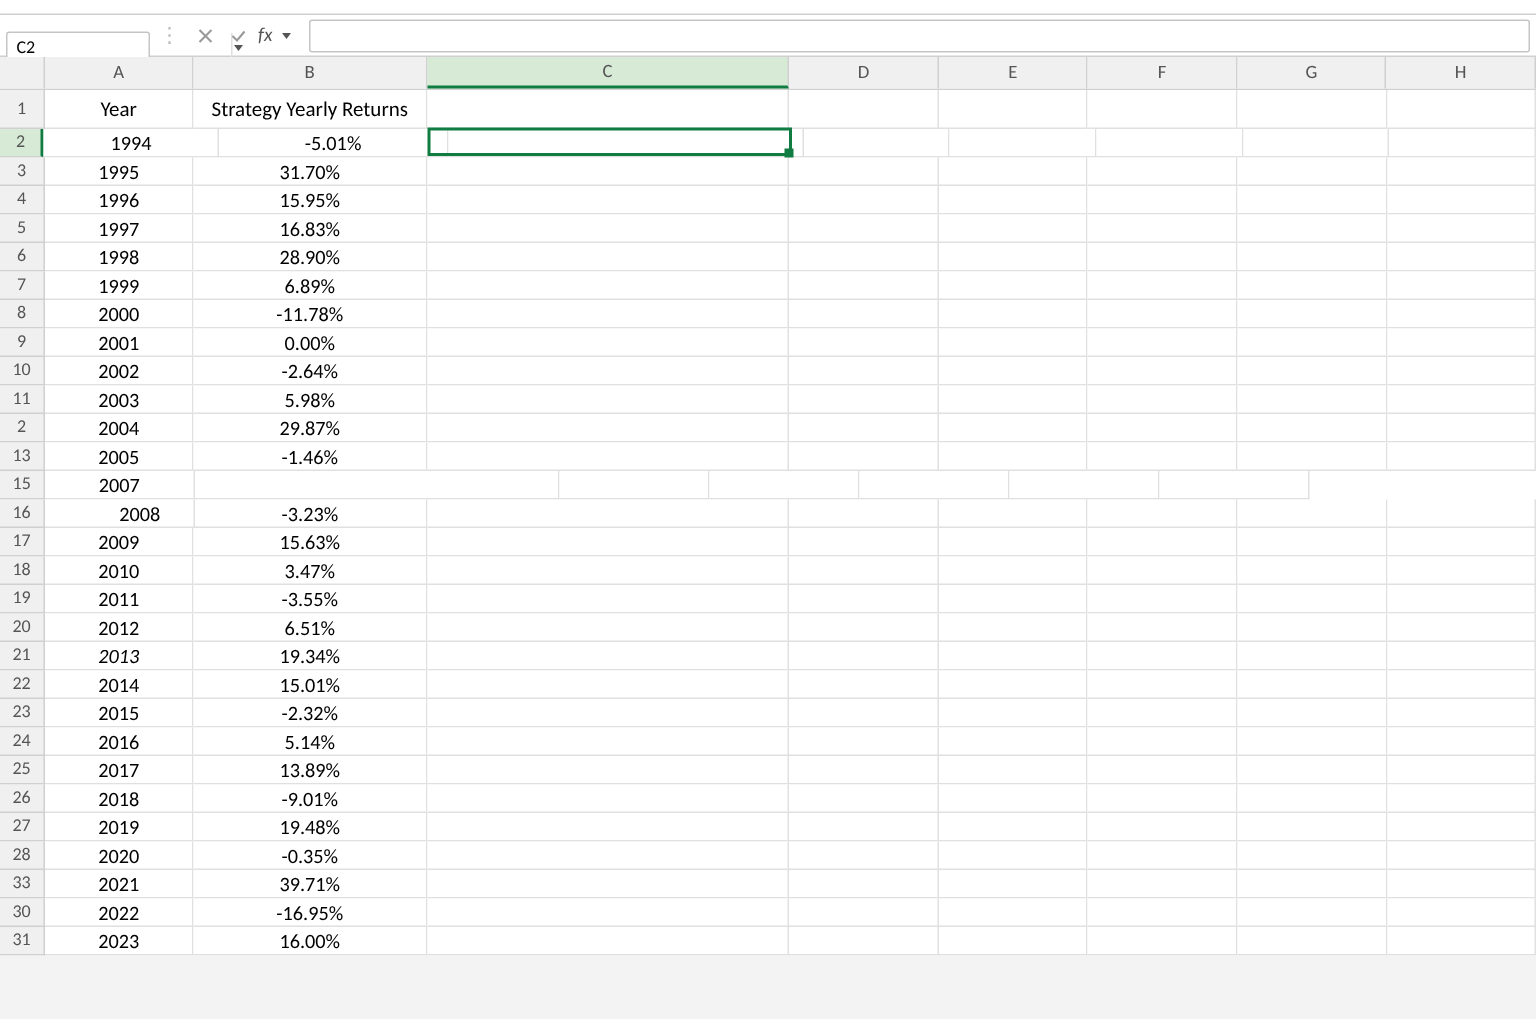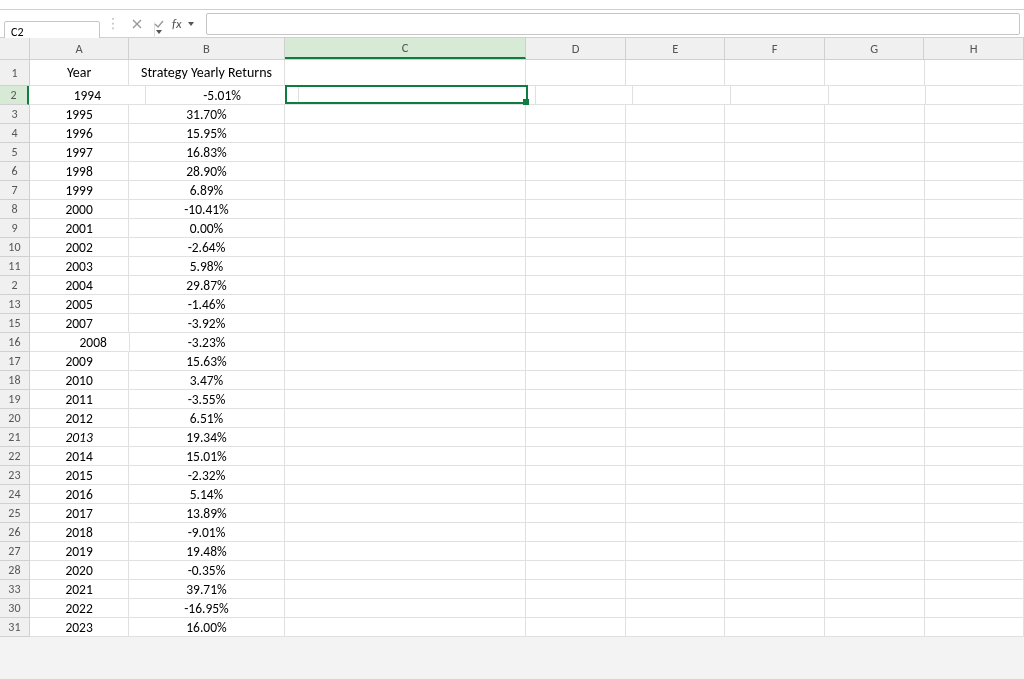--- a/index.html
+++ b/index.html
@@ -325,21 +325,21 @@
         <div class="cell" style="width: 243px;"></div>
         <div class="cell" style="width: 100px;"></div>
         <div class="cell" style="width: 100px;"></div>
         <div class="cell" style="width: 100px;"></div>
         <div class="cell" style="width: 100px;"></div>
         <div class="cell" style="width: 100px;"></div>
       </div>
       <div class="row">
         <div class="row-h">8</div>
         <div class="cell" style="width: 100px;">2000</div>
-        <div class="cell" style="width: 156px;">-10.41%</div>
+        <div class="cell" style="width: 156px;">-11.78%</div>
         <div class="cell" style="width: 243px;"></div>
         <div class="cell" style="width: 100px;"></div>
         <div class="cell" style="width: 100px;"></div>
         <div class="cell" style="width: 100px;"></div>
         <div class="cell" style="width: 100px;"></div>
         <div class="cell" style="width: 100px;"></div>
       </div>
       <div class="row">
         <div class="row-h">9</div>
         <div class="cell" style="width: 100px;">2001</div>
@@ -391,21 +391,20 @@
         <div class="cell" style="width: 243px;"></div>
         <div class="cell" style="width: 100px;"></div>
         <div class="cell" style="width: 100px;"></div>
         <div class="cell" style="width: 100px;"></div>
         <div class="cell" style="width: 100px;"></div>
         <div class="cell" style="width: 100px;"></div>
       </div>
       <div class="row">
         <div class="row-h">15</div>
         <div class="cell" style="width: 100px;">2007</div>
-        <div class="cell" style="width: 156px;">-3.92%</div>
         <div class="cell" style="width: 243px;"></div>
         <div class="cell" style="width: 100px;"></div>
         <div class="cell" style="width: 100px;"></div>
         <div class="cell" style="width: 100px;"></div>
         <div class="cell" style="width: 100px;"></div>
         <div class="cell" style="width: 100px;"></div>
       </div>
       <div class="row">
         <div class="row-h">16</div>
         <div class="cell" style="width: 100px; padding-left: 32px;">2008</div>

